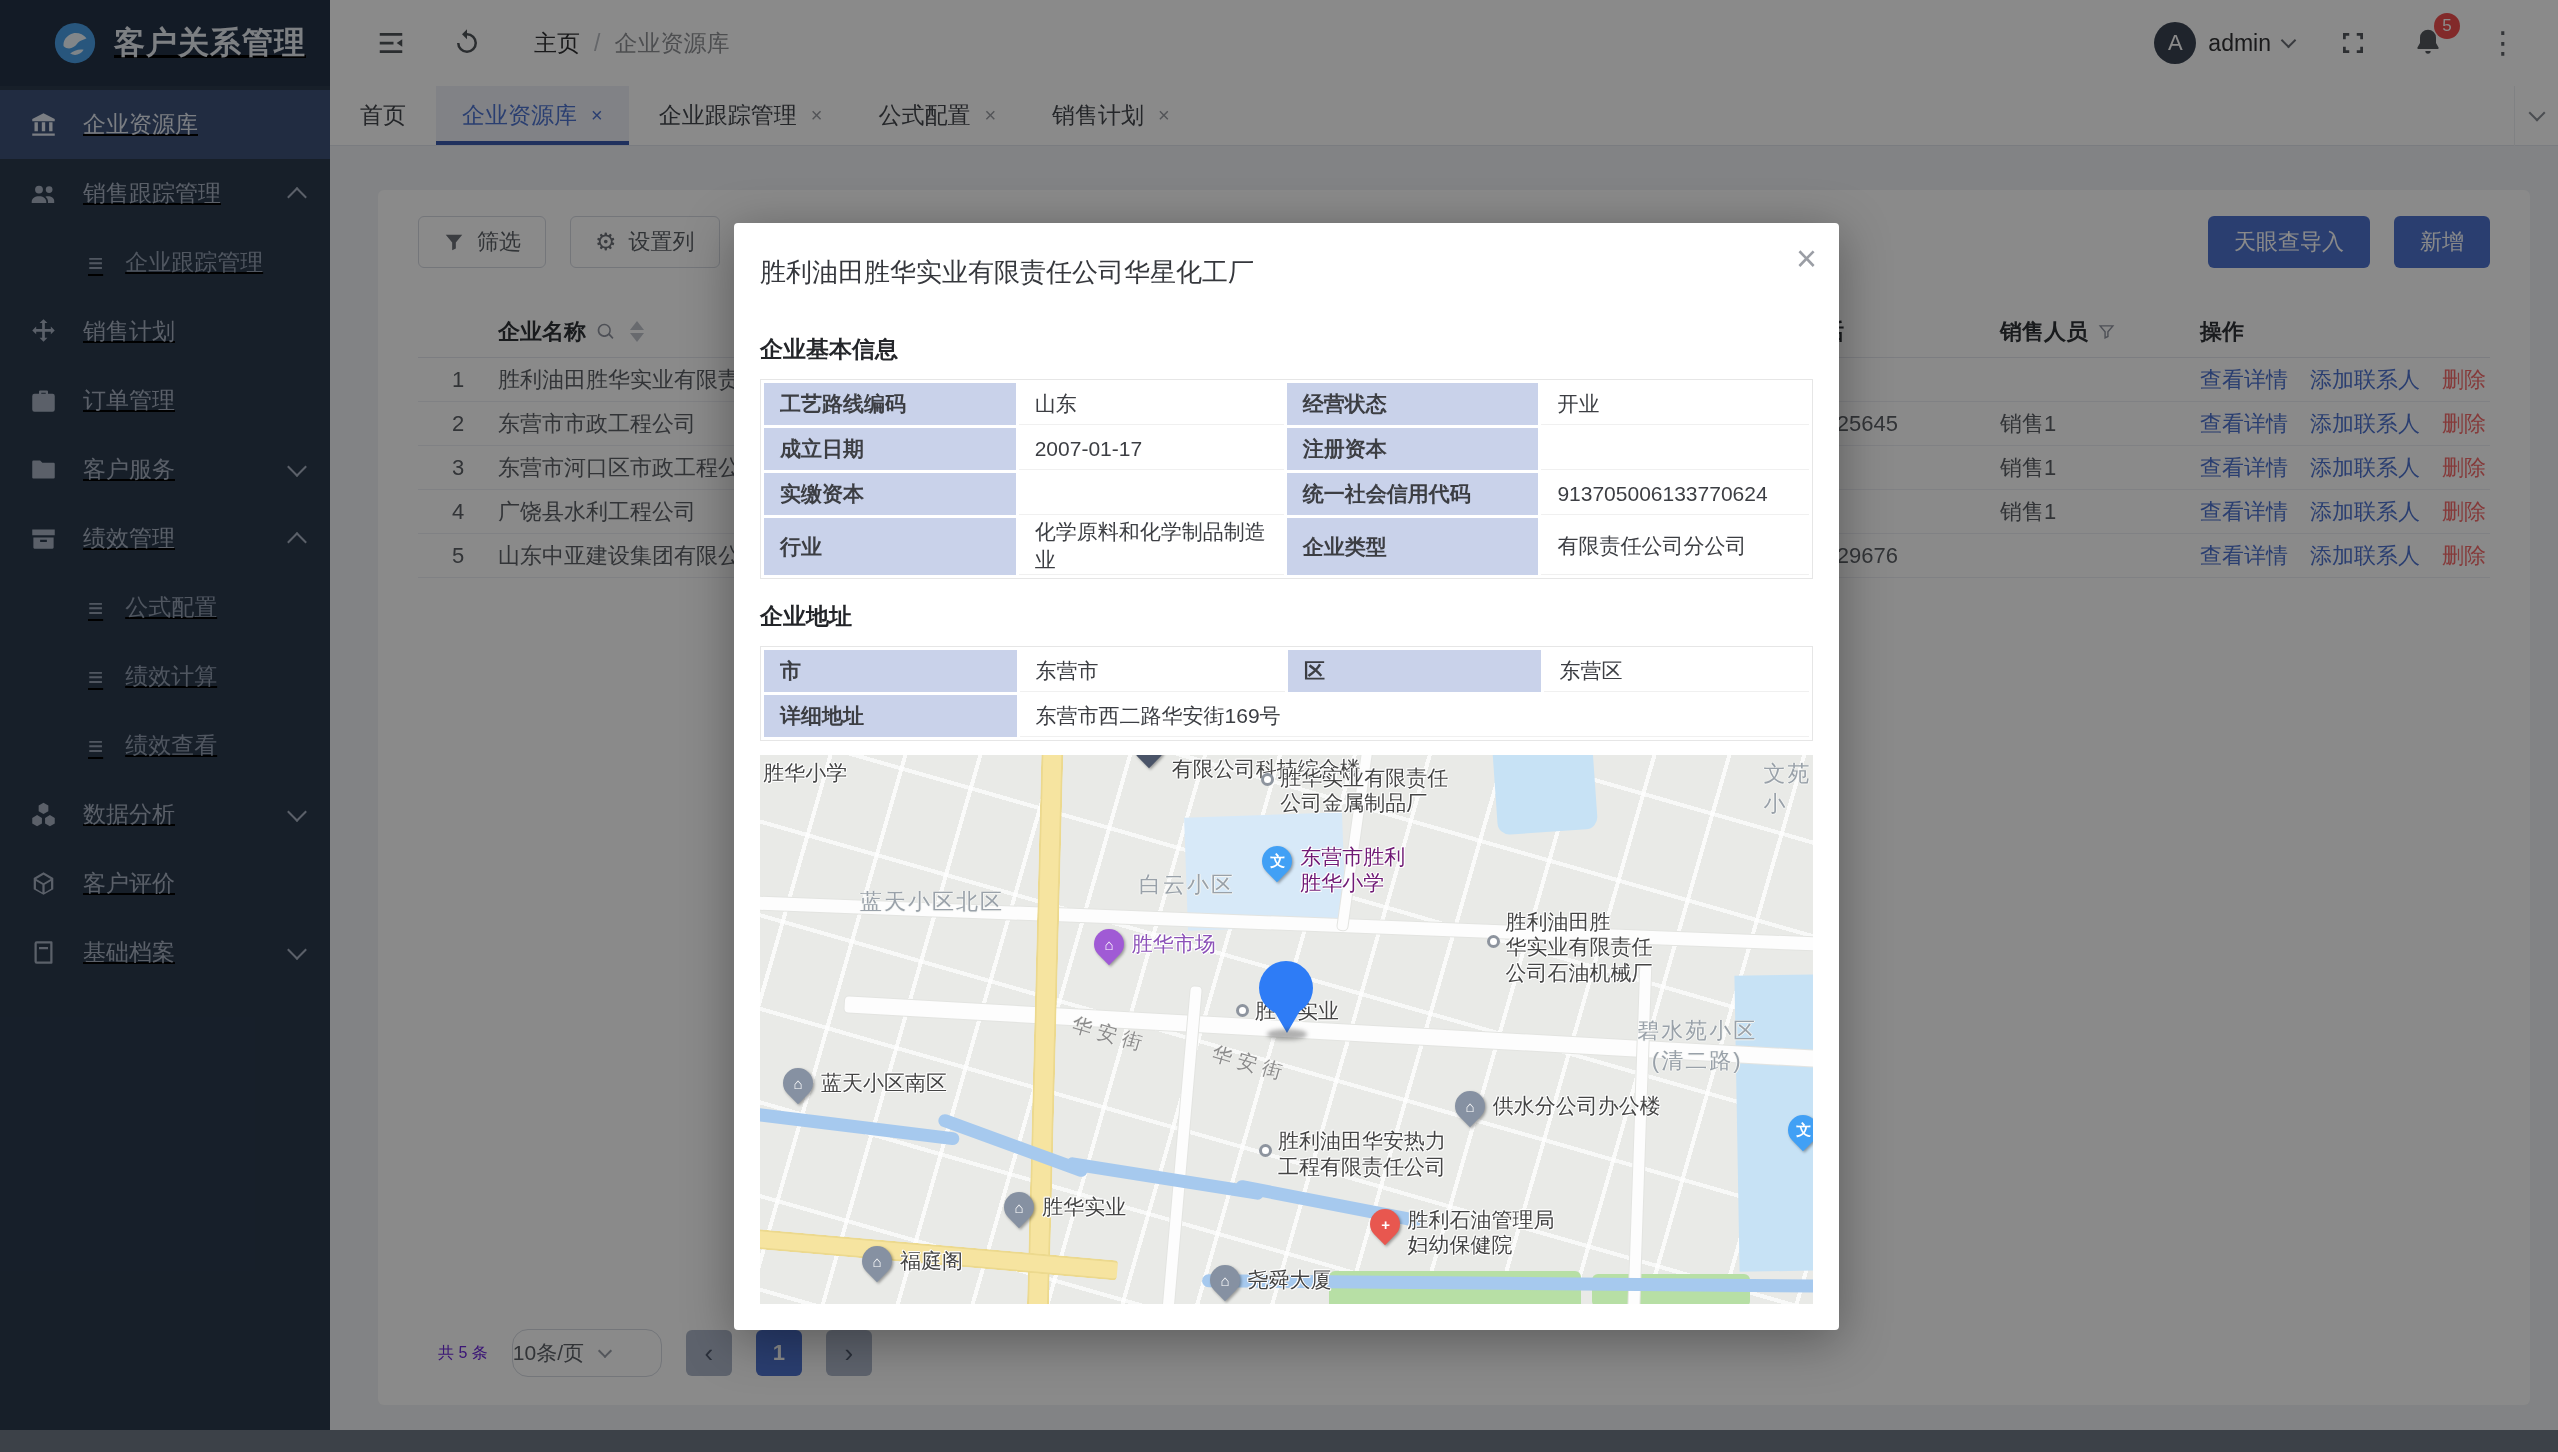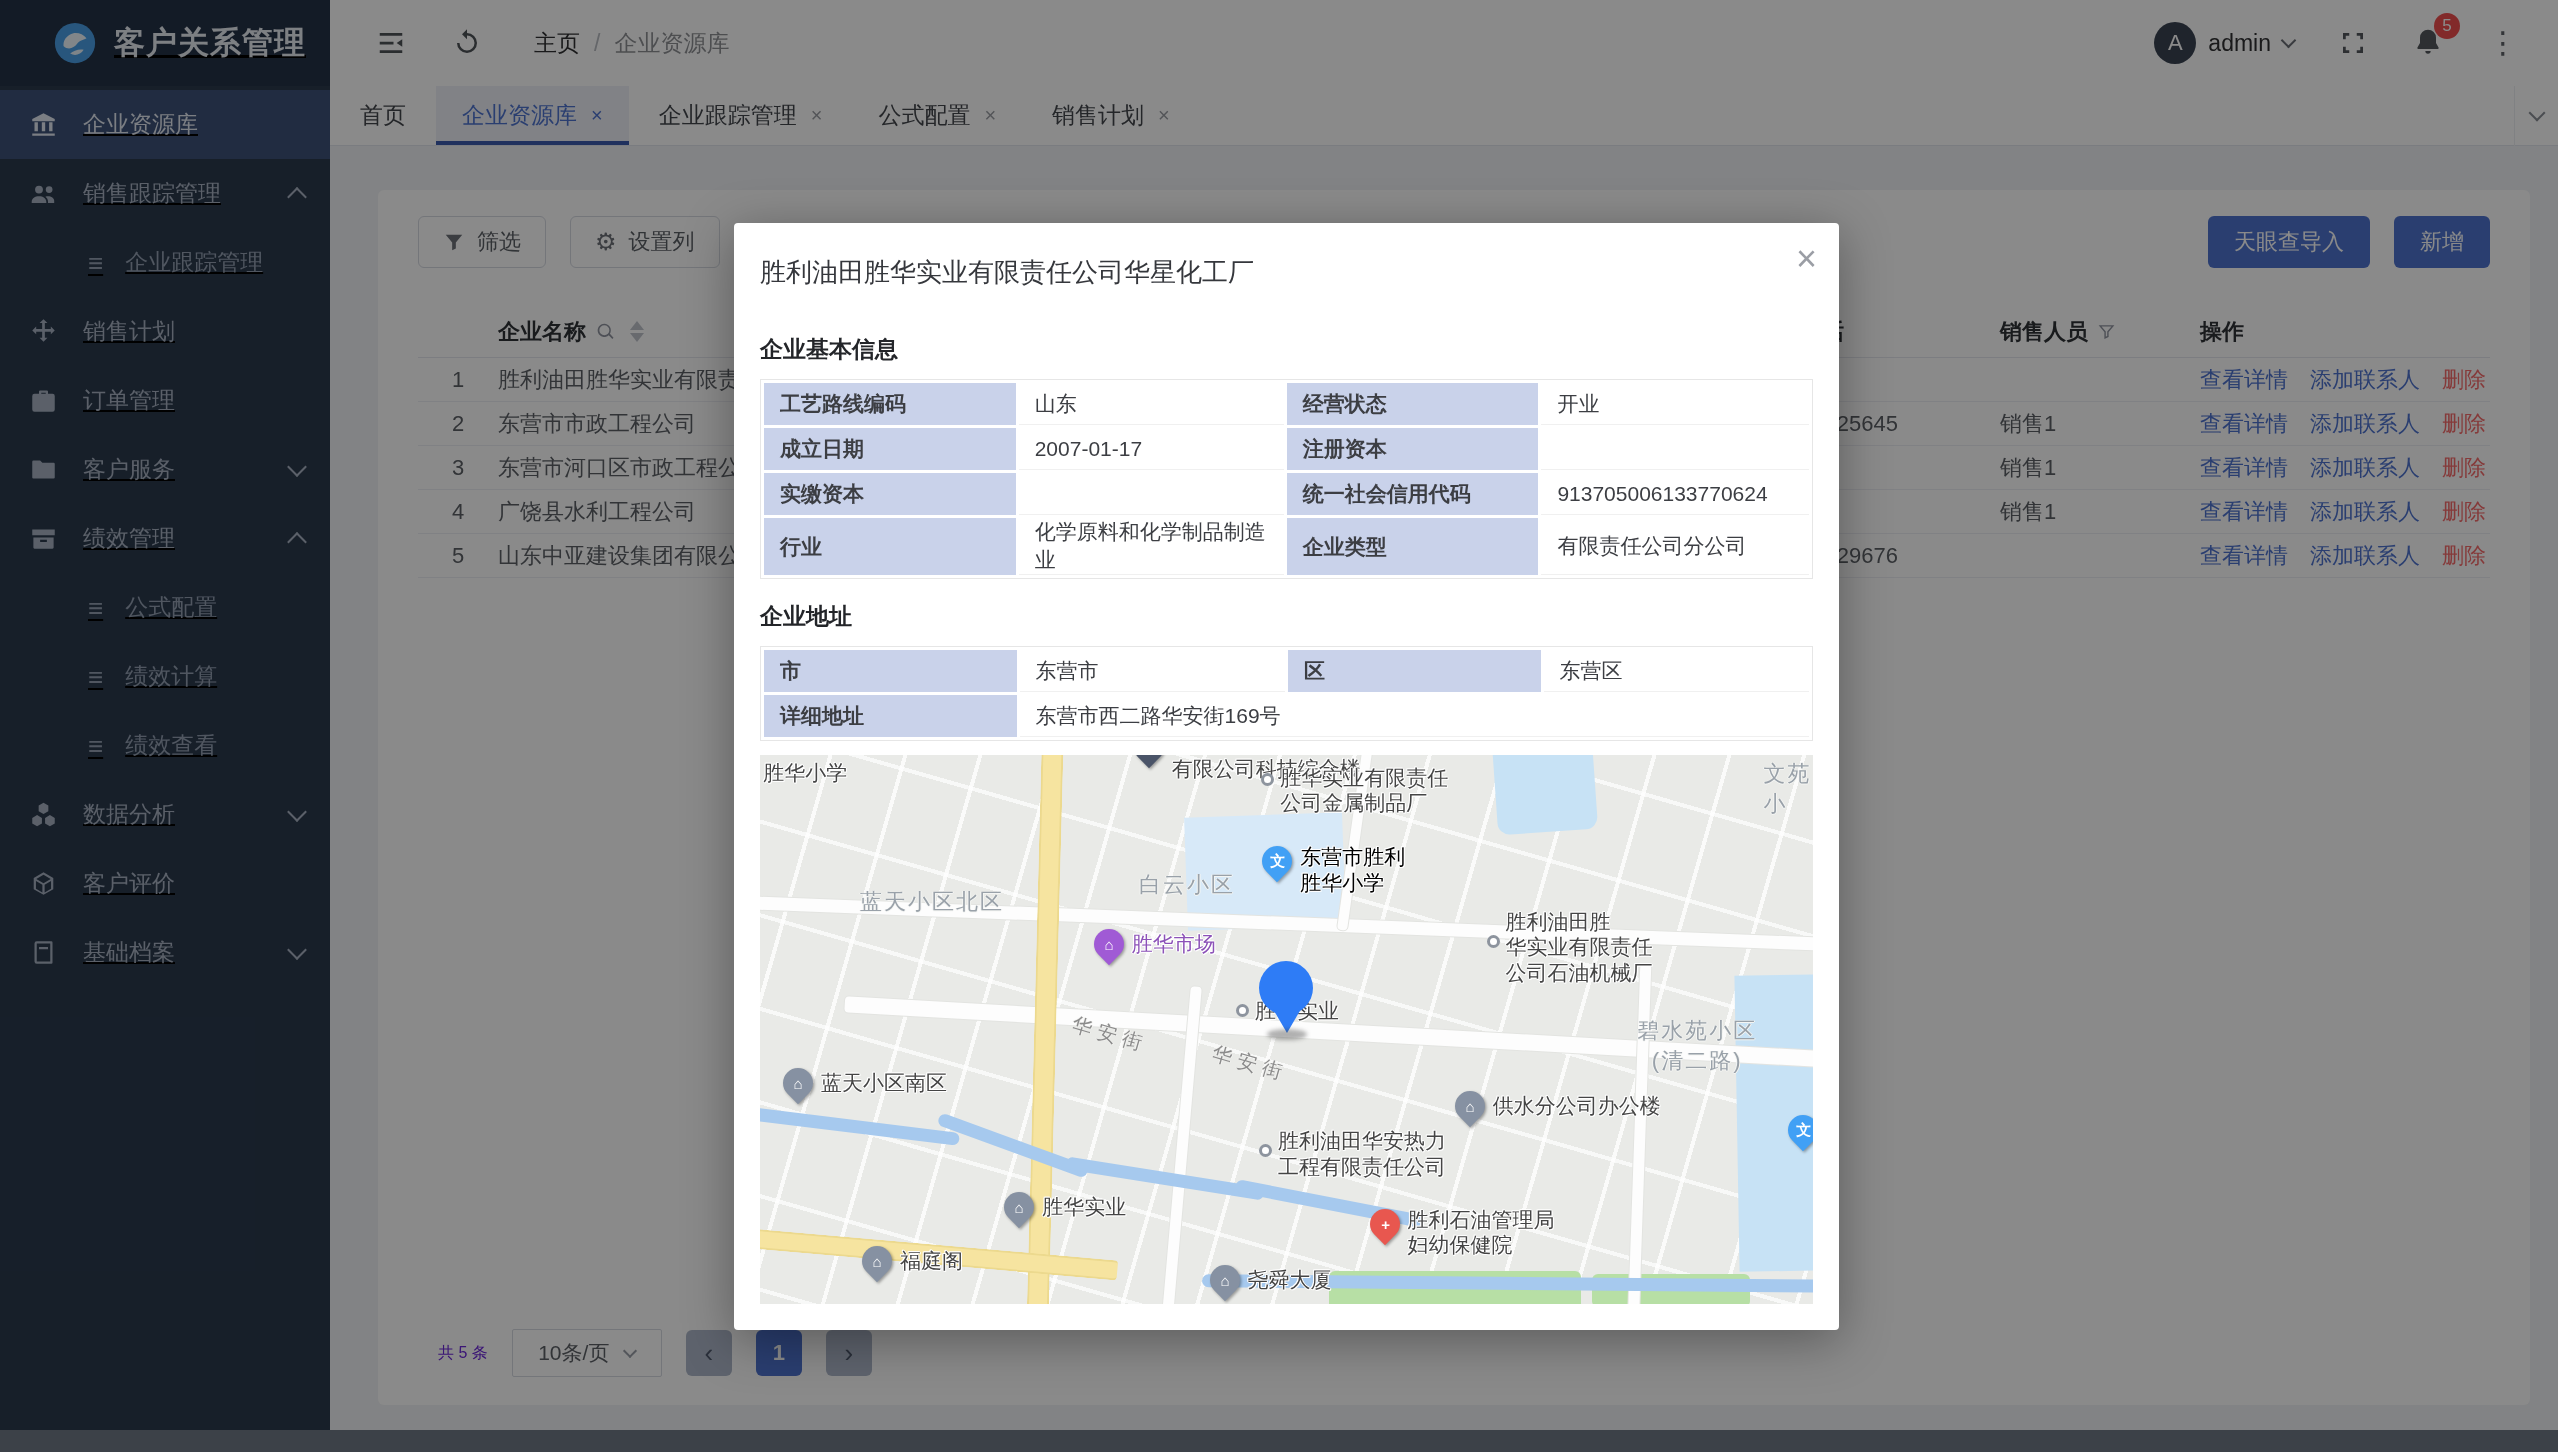--- a/index.html
+++ b/index.html
@@ -63,21 +63,21 @@
   .c-sales{width:200px;flex:none;display:flex;align-items:center;gap:10px;}
   .c-act{width:290px;flex:none;display:flex;gap:22px;white-space:nowrap;}
   .lnk{color:var(--accent);cursor:pointer;}
   .lnk.del{color:var(--danger);}
   .sorters{display:inline-flex;flex-direction:column;gap:3px;margin-left:4px;}
   .sorters i{width:0;height:0;border-left:7px solid transparent;border-right:7px solid transparent;display:block;}
   .s-up{border-bottom:9px solid #c0c4cc;} .s-dn{border-top:9px solid #c0c4cc;}
   
   .pager{display:flex;align-items:center;gap:24px;height:52px;}
   .p-total{font-size:16px;color:#6d28d9;margin-left:20px;}
-  .p-select{width:150px;height:48px;border:1px solid #d6dae2;border-radius:2px;display:flex;align-items:center;justify-content:center;gap:16px;font-size:21px;color:#5d6167;cursor:pointer;}
+  .p-select{width:150px;height:48px;border:1px solid #d6dae2;border-radius:16px;display:flex;align-items:center;justify-content:flex-start;gap:16px;font-size:21px;color:#5d6167;cursor:pointer;}
   .p-select .dc{width:10px;height:10px;border-right:2px solid #9aa1aa;border-right-color:#9a9fa8;border-bottom:2px solid #9a9fa8;transform:rotate(45deg);margin-top:-4px;}
   .p-btn{width:46px;height:46px;border-radius:6px;background:#aeb8c9;color:#4e586c;font-size:26px;display:flex;align-items:center;justify-content:center;cursor:pointer;}
   .p-btn.cur{background:var(--accent);color:#fff;font-size:22px;font-weight:bold;}
   
   .bstrip{position:absolute;left:0;right:0;bottom:0;height:22px;background:#6f7885;z-index:5;}
   
   .mask{position:absolute;inset:0;background:rgba(0,0,0,0.46);z-index:10;}
   .modal{position:absolute;left:734px;top:223px;width:1105px;height:1107px;background:#fff;border-radius:4px;z-index:20;box-shadow:0 10px 50px rgba(0,0,0,0.35);padding:0 26px;}
   .m-close{position:absolute;right:22px;top:18px;font-size:36px;color:#9b9ea5;cursor:pointer;line-height:1;}
   .m-title{padding-top:32px;font-size:26px;color:#35373c;}
@@ -489,21 +489,21 @@
           <span>胜华实业有限责任</span>
           <span>公司金属制品厂</span>
         </div>
     </div>
     <div class="poi" style="left:47.5%;top:16.2%">
       <span class="pinwrap">
           <span class="pin blue">
             <span>文</span>
           </span>
         </span>
-      <div class="plabel" style="color:#000000">
+      <div class="plabel" style="color:#701a75">
           <span>东营市胜利</span>
           <span>胜华小学</span>
         </div>
     </div>
     <div class="poi" style="left:31.5%;top:31.3%">
       <span class="pinwrap">
           <span class="pin purple">
             <span>⌂</span>
           </span>
         </span>

